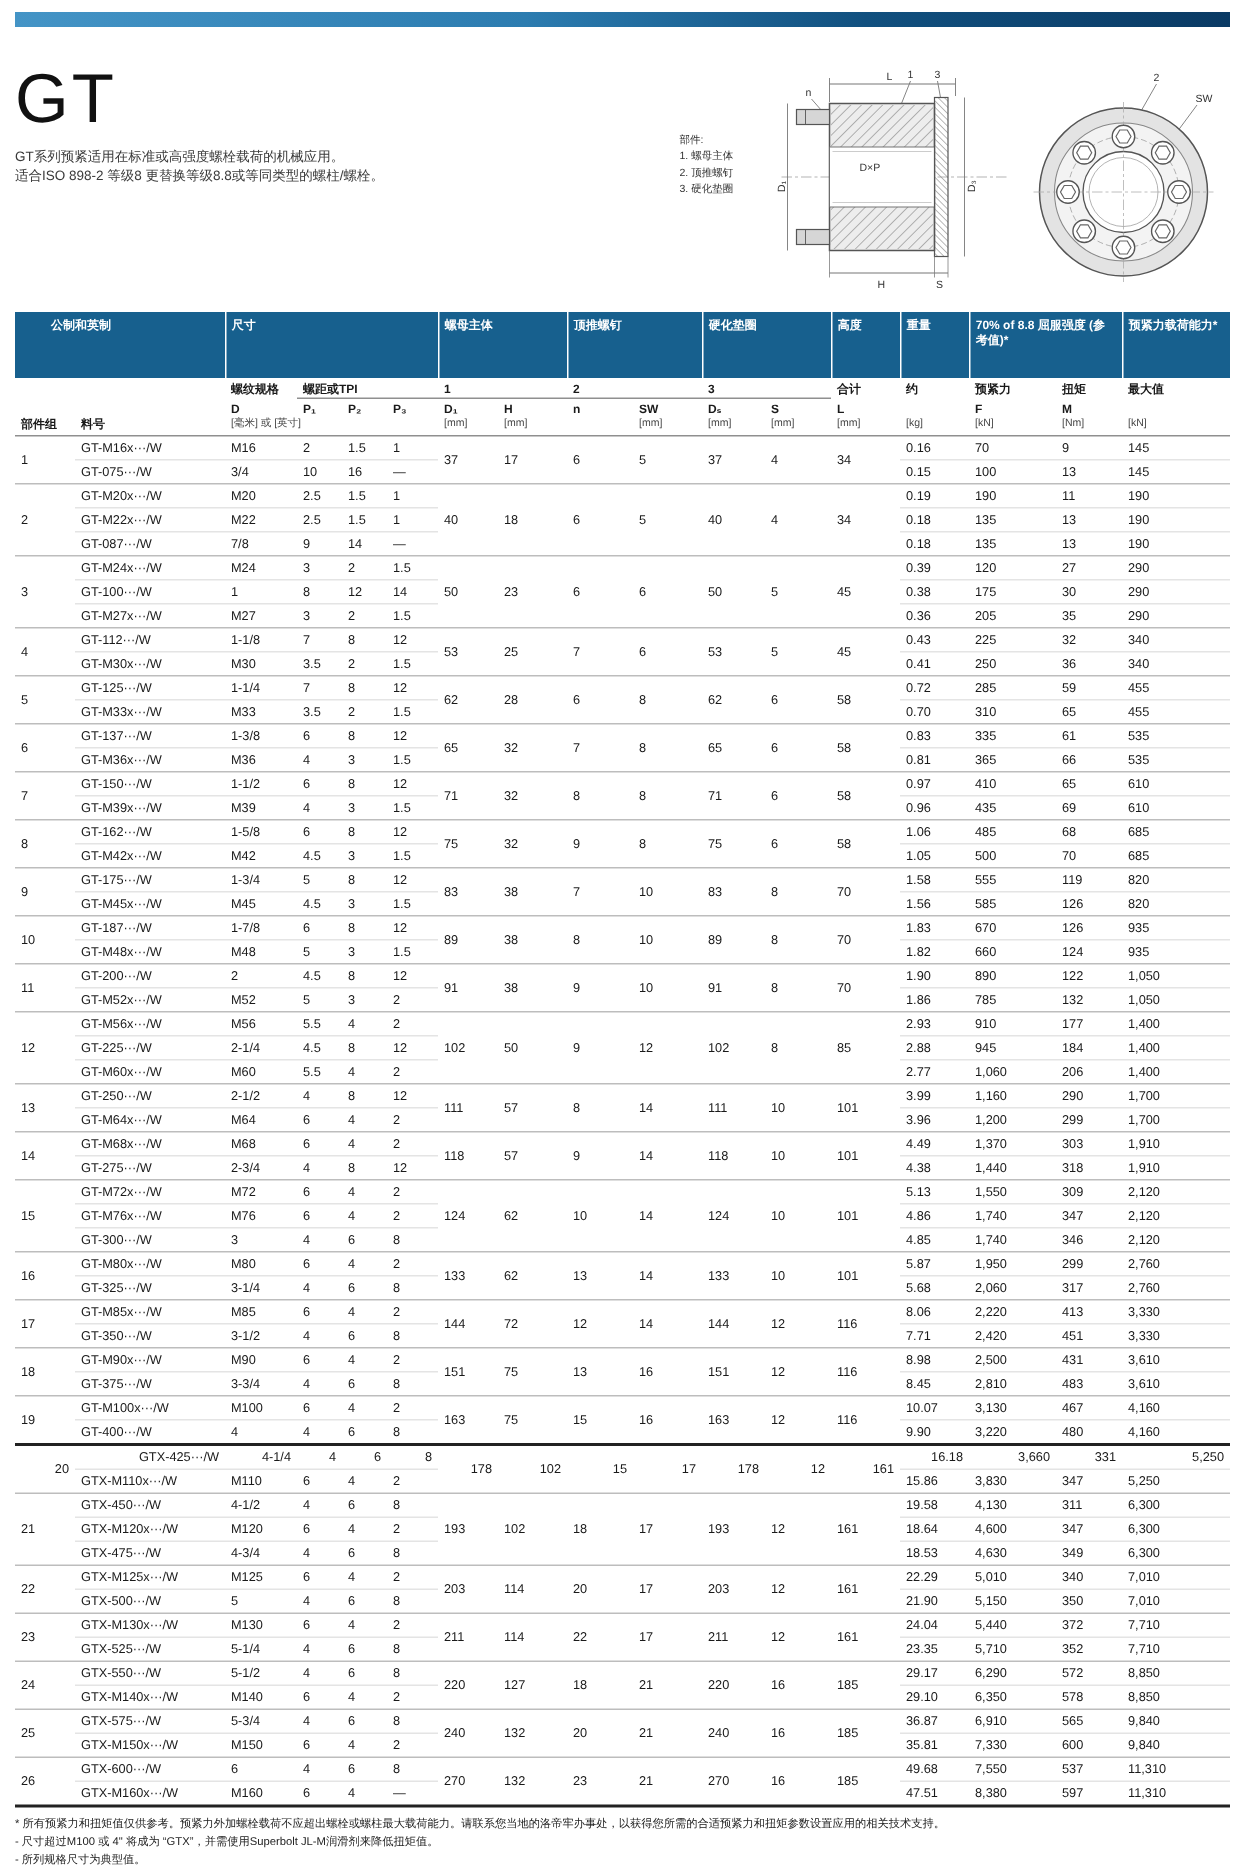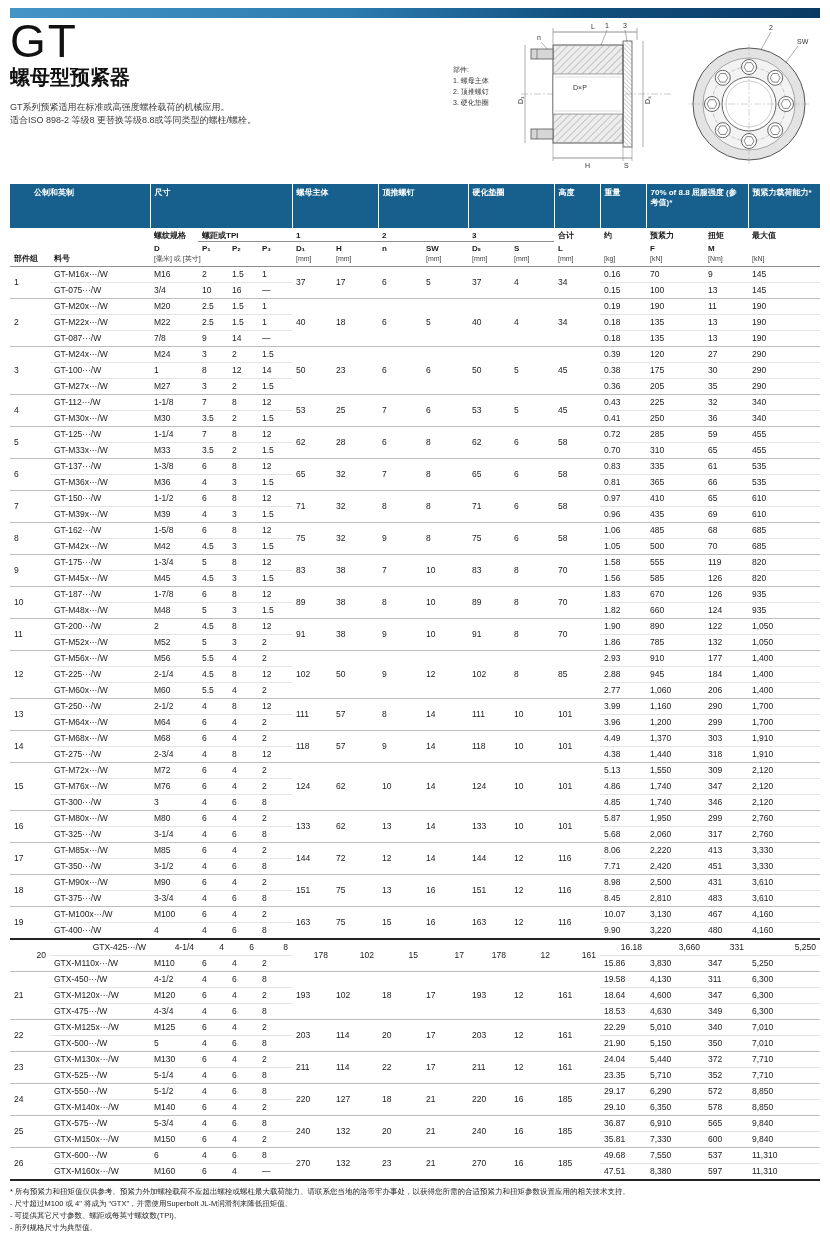--- a/index.html
+++ b/index.html
@@ -6,21 +6,21 @@
   html,body { margin:0; padding:0; }
   body {
     width:830px; min-height:1249px; background:#ffffff;
     font-family:"Liberation Sans","DejaVu Sans",sans-serif; color:#1a1a1a;
   }
   .page { padding:8px 10px 6px; }
   .topbar {
     height:10px; width:810px;
     background:linear-gradient(90deg,#4494c6 0%,#2c7cb0 42%,#11507f 70%,#0a3a64 100%);
   }
-  .hdr { display:flex; width:810px; }
+  .hdr { display:flex; margin-top:24px; width:810px; }
   .gt-title { font-size:46px; line-height:46px; font-weight:400; letter-spacing:2px; margin:0; color:#111; }
   .sub { font-size:20px; font-weight:bold; line-height:27px; margin:0; color:#111; }
   .sub-first { margin-top:4px; }
   .desc { font-size:9px; color:#3a3a3a; margin:0; line-height:13px; }
   .desc-first { margin-top:10px; }
   .hdr-right { margin-left:auto; display:flex; align-items:flex-start; gap:8px; }
   .legend { font-size:7px; line-height:11px; color:#333; margin-top:46px; width:56px; }
   svg text { font-family:"Liberation Sans","DejaVu Sans",sans-serif; font-size:7px; fill:#333; }
 
   table.spec { border-collapse:collapse; table-layout:fixed; width:810px; margin-top:14px; border-bottom:2px solid #222; }
@@ -41,21 +41,20 @@
 </style>
 </head>
 <body>
 
 <div class="page">
   <div class="topbar"></div>
 
   <div class="hdr">
     <div class="title-block">
       <h1 class="gt-title">GT</h1>
-      <p class="sub">螺母型预紧器</p>
       <p class="desc desc-first">GT系列预紧适用在标准或高强度螺栓载荷的机械应用。</p>
       <p class="desc">适合ISO 898-2 等级8 更替换等级8.8或等同类型的螺柱/螺栓。</p>
     </div>
 
     <div class="hdr-right">
       <div class="legend">
         <div>部件:</div>
         <div>1. 螺母主体</div>
         <div>2. 顶推螺钉</div>
         <div>3. 硬化垫圈</div>
@@ -1050,16 +1049,15 @@
           <td>8,380</td>
           <td>597</td>
           <td>11,310</td>
         </tr>
       </tbody>
   </table>
 
   <div class="footnotes">
     <p>* 所有预紧力和扭矩值仅供参考。预紧力外加螺栓载荷不应超出螺栓或螺柱最大载荷能力。请联系您当地的洛帝牢办事处，以获得您所需的合适预紧力和扭矩参数设置应用的相关技术支持。</p>
     <p>- 尺寸超过M100 或 4" 将成为 “GTX”，并需使用Superbolt JL-M润滑剂来降低扭矩值。</p>
-    <p>- 可提供其它尺寸参数、螺距或每英寸螺纹数(TPI)。</p>
     <p>- 所列规格尺寸为典型值。</p>
   </div>
 </div>
 
 </body></html>

